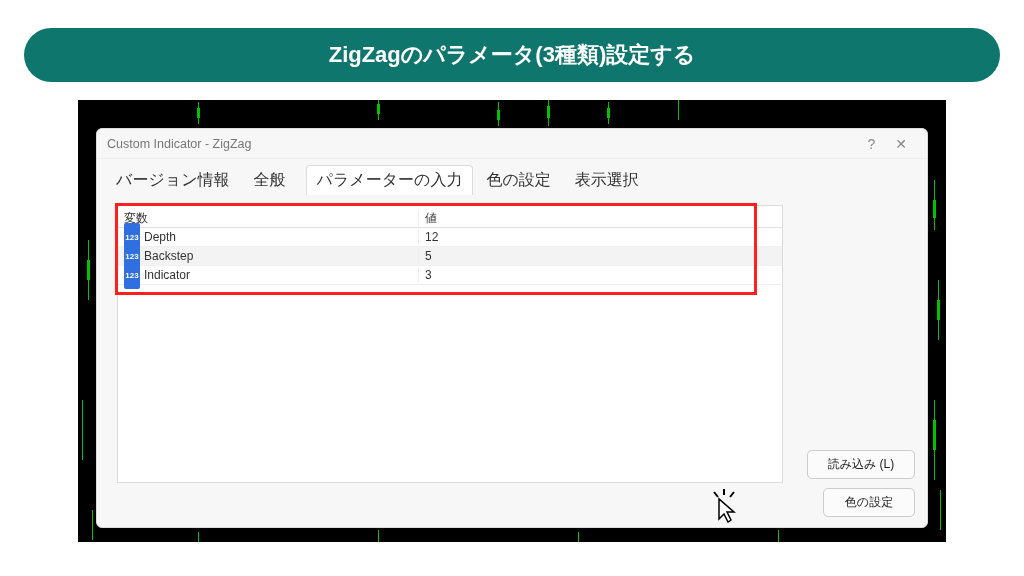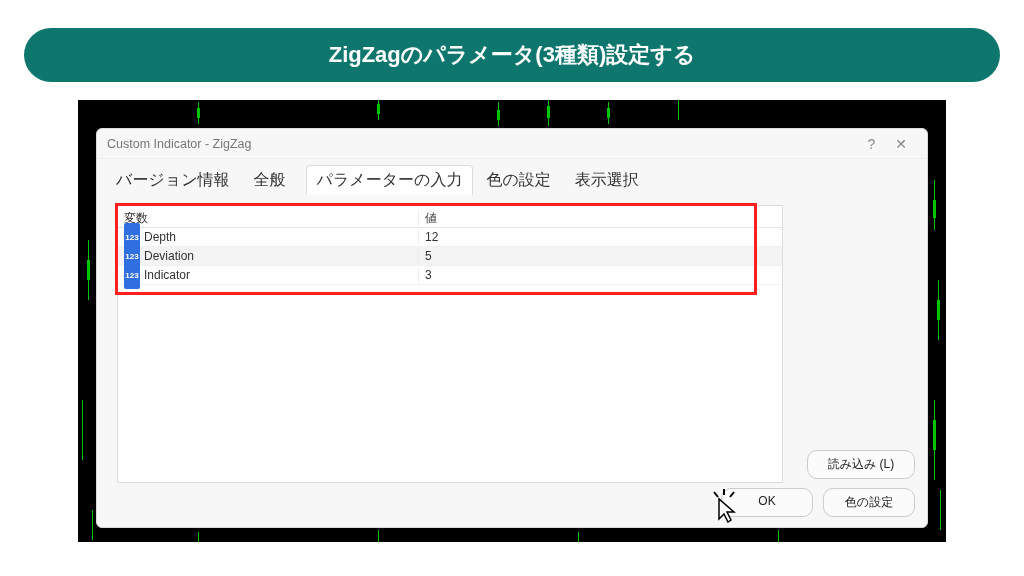--- a/index.html
+++ b/index.html
@@ -142,21 +142,21 @@
     position: absolute;
     right: 12px;
     bottom: 48px;
     display: flex;
     flex-direction: column;
     gap: 8px;
   }
   .btn {
     background: #fbfbfb;
     border: 1px solid #ccc;
-    border-radius: 10px;
+    border-radius: 5px;
     font-size: 12px;
     color: #222;
     padding: 5px 0;
     text-align: center;
     cursor: pointer;
     width: 108px;
   }
   .bottom-buttons {
     position: absolute;
     right: 12px;
@@ -238,41 +238,40 @@
           <div class="lv-row">
             <div class="col-name">
               <span class="type-icon">123</span>
               <span>Depth</span>
             </div>
             <div class="col-val">12</div>
           </div>
           <div class="lv-row alt">
             <div class="col-name">
               <span class="type-icon">123</span>
-              <span>Deviation</span>
+              <span>Backstep</span>
             </div>
             <div class="col-val">5</div>
           </div>
           <div class="lv-row">
             <div class="col-name">
               <span class="type-icon">123</span>
               <span>Indicator</span>
             </div>
             <div class="col-val">3</div>
           </div>
         </div>
       </div>
     </div>
 
     <div class="side-buttons">
       <div class="btn">読み込み (L)</div>
     </div>
 
     <div class="bottom-buttons">
-      <div class="btn">OK</div>
       <div class="btn">色の設定</div>
     </div>
 
     <div class="cursor-anno">
       <svg viewBox="0 0 30 34" width="30" height="34">
         <g stroke="#000" stroke-width="2" fill="none">
           <line x1="15" y1="0" x2="15" y2="6"></line>
           <line x1="5" y1="3" x2="9" y2="8"></line>
           <line x1="25" y1="3" x2="21" y2="8"></line>
         </g>

